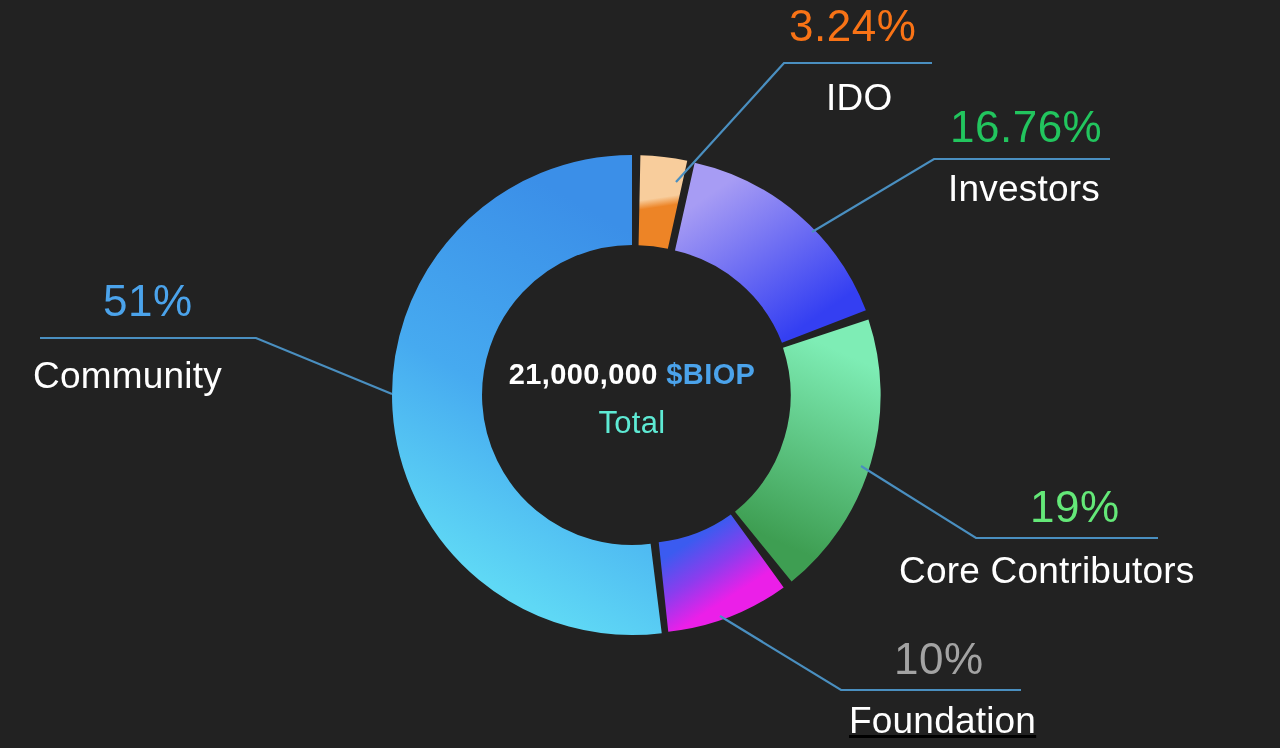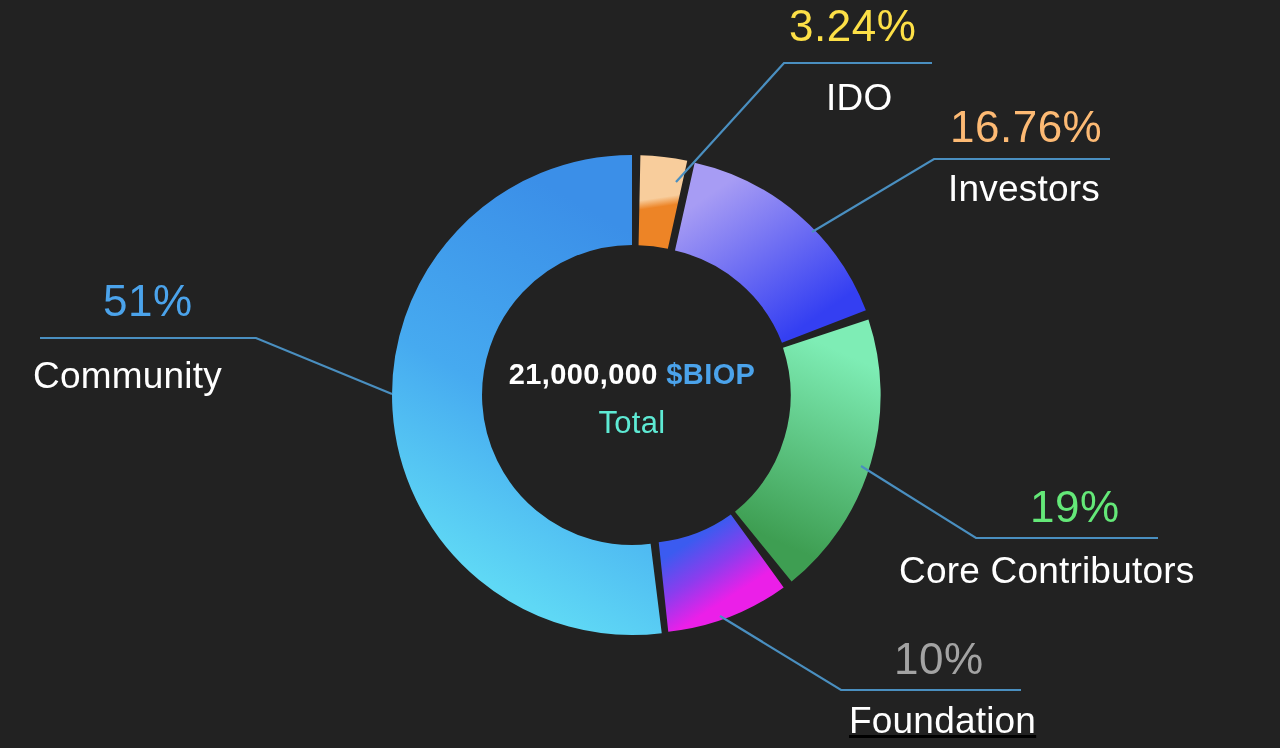--- a/index.html
+++ b/index.html
@@ -112,28 +112,28 @@
 
   <div class="center-block">
     <div class="center-top">
       <span>21,000,000</span>
       <span class="ticker">$BIOP</span>
     </div>
     <div class="center-sub">Total</div>
   </div>
 
   <div class="label-group" style="left:789px;top:4px;">
-    <div class="pct" style="color:#fde047;">3.24%</div>
+    <div class="pct" style="color:#f97316;">3.24%</div>
   </div>
   <div class="label-group" style="left:826px;top:79px;text-align:center;">
     <div class="cat">IDO</div>
   </div>
 
   <div class="label-group" style="left:950px;top:105px;">
-    <div class="pct" style="color:#fdba74;">16.76%</div>
+    <div class="pct" style="color:#22c55e;">16.76%</div>
   </div>
   <div class="label-group" style="left:948px;top:170px;">
     <div class="cat">Investors</div>
   </div>
 
   <div class="label-group" style="left:103px;top:279px;">
     <div class="pct" style="color:#4BA3EB;">51%</div>
   </div>
   <div class="label-group" style="left:33px;top:357px;">
     <div class="cat">Community</div>

